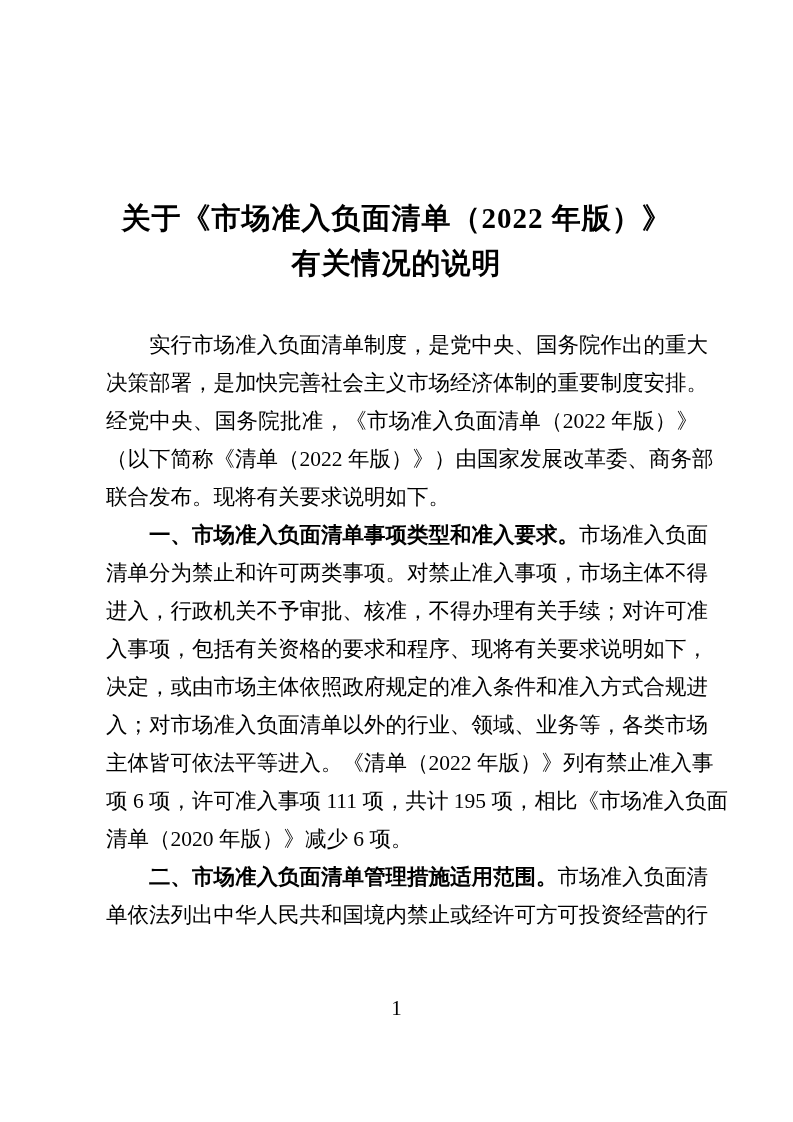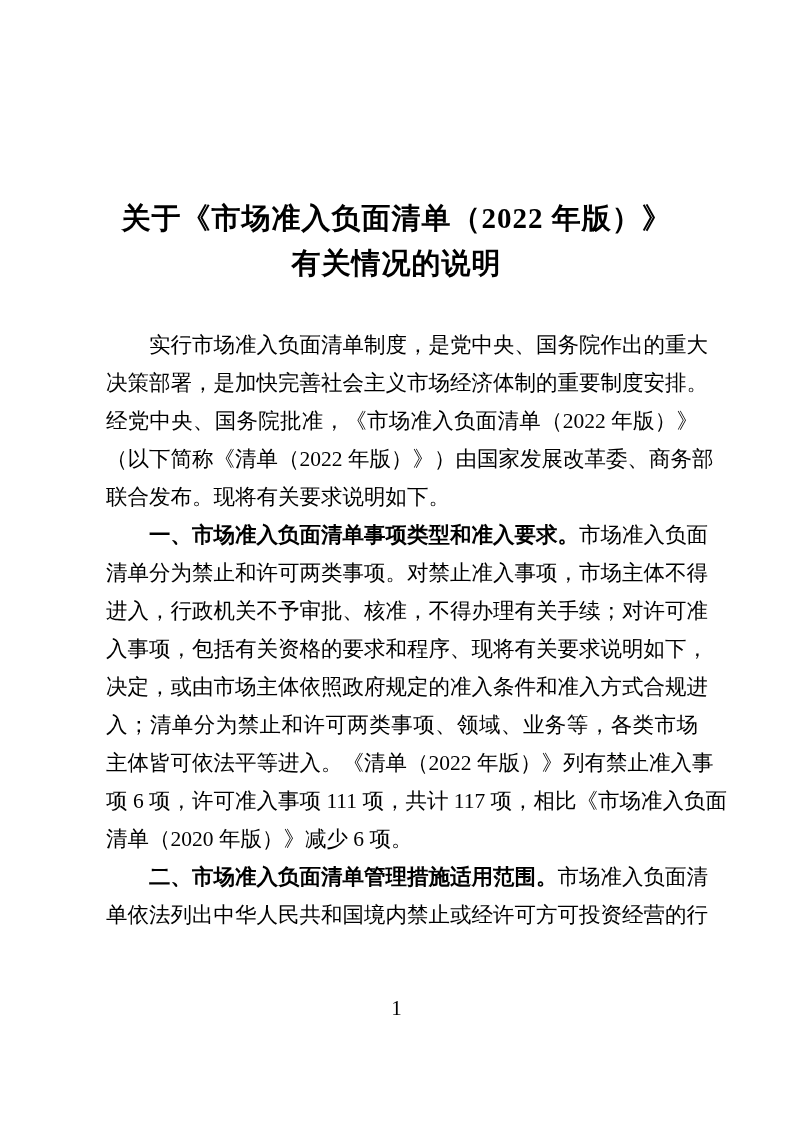--- a/index.html
+++ b/index.html
@@ -79,23 +79,23 @@
     <div class="line indent"><span>实行市场准入负面清单制度，是党中央、国务院作出的重大</span></div>
     <div class="line"><span>决策部署，是加快完善社会主义市场经济体制的重要制度安排。</span></div>
     <div class="line"><span>经党中央、国务院批准，《市场准入负面清单（2022 年版）》</span></div>
     <div class="line"><span>（以下简称《清单（2022 年版）》）由国家发展改革委、商务部</span></div>
     <div class="line end"><span>联合发布。现将有关要求说明如下。</span></div>
     <div class="line indent"><span class="sect">一、市场准入负面清单事项类型和准入要求。</span><span>市场准入负面</span></div>
     <div class="line"><span>清单分为禁止和许可两类事项。对禁止准入事项，市场主体不得</span></div>
     <div class="line"><span>进入，行政机关不予审批、核准，不得办理有关手续；对许可准</span></div>
     <div class="line"><span>入事项，包括有关资格的要求和程序、现将有关要求说明如下，</span></div>
     <div class="line"><span>决定，或由市场主体依照政府规定的准入条件和准入方式合规进</span></div>
-    <div class="line"><span>入；清单分为禁止和许可两类事项、领域、业务等，各类市场</span></div>
+    <div class="line"><span>入；对市场准入负面清单以外的行业、领域、业务等，各类市场</span></div>
     <div class="line"><span>主体皆可依法平等进入。《清单（2022 年版）》列有禁止准入事</span></div>
-    <div class="line"><span>项 6 项，许可准入事项 111 项，共计 117 项，相比《市场准入负面</span></div>
+    <div class="line"><span>项 6 项，许可准入事项 111 项，共计 195 项，相比《市场准入负面</span></div>
     <div class="line end"><span>清单（2020 年版）》减少 6 项。</span></div>
     <div class="line indent"><span class="sect">二、市场准入负面清单管理措施适用范围。</span><span>市场准入负面清</span></div>
     <div class="line"><span>单依法列出中华人民共和国境内禁止或经许可方可投资经营的行</span></div>
   </div>
 
   <div class="page-number">1</div>
 
 </div>
 
 </body></html>

